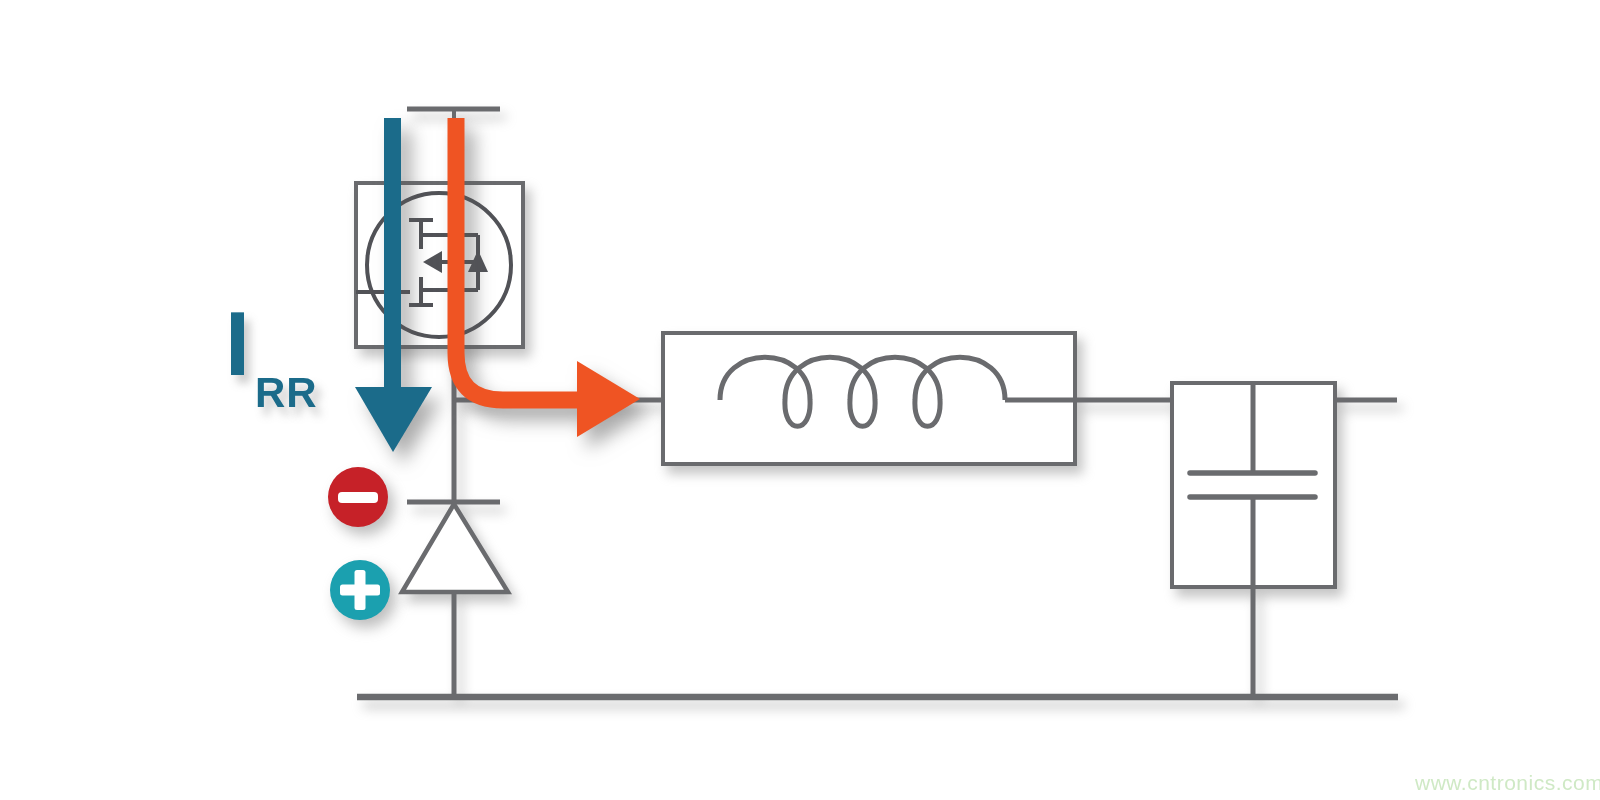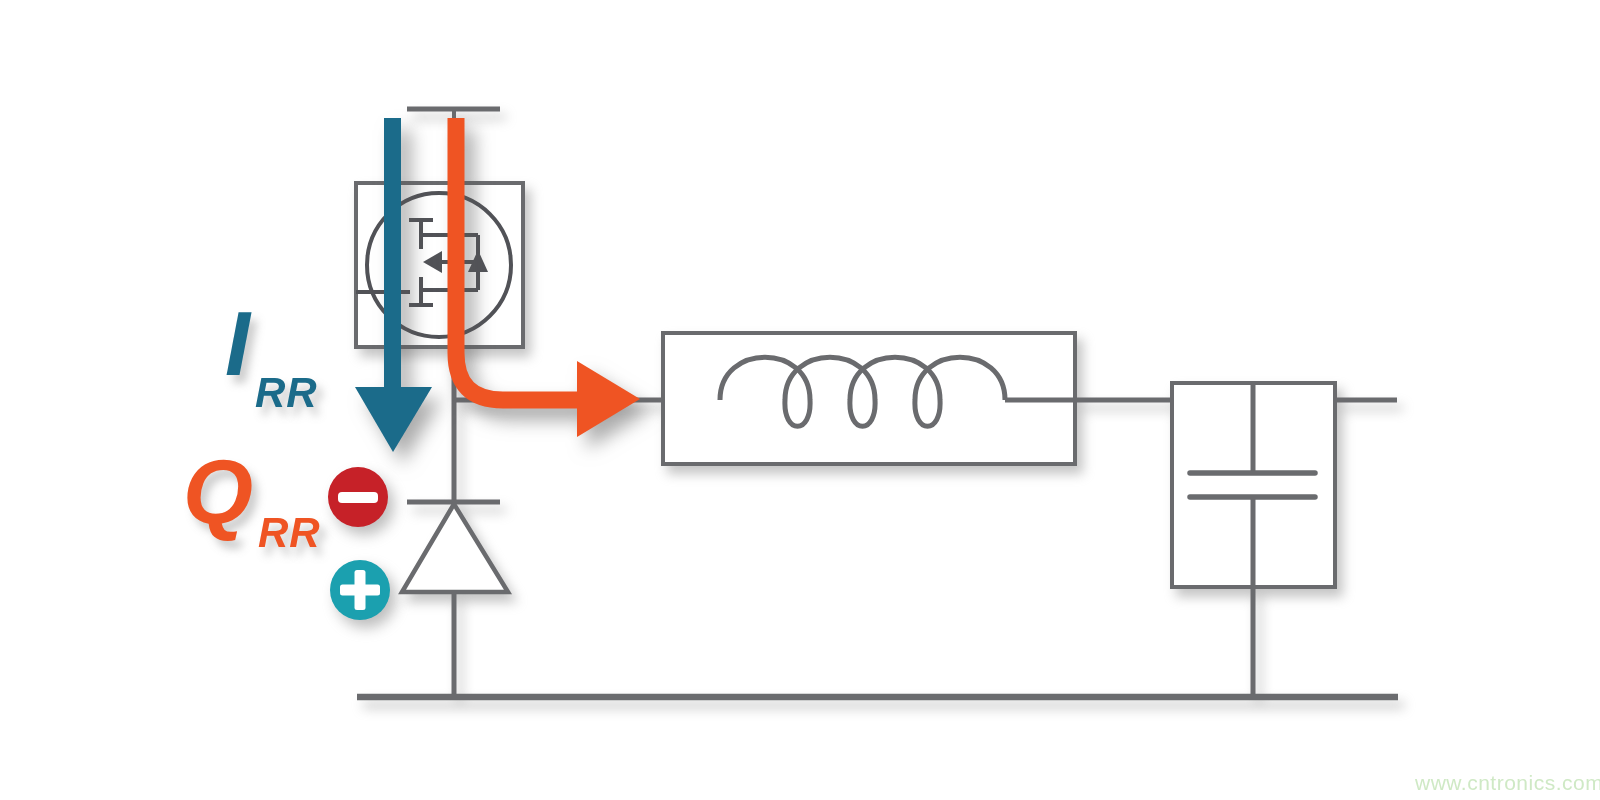--- a/index.html
+++ b/index.html
@@ -24,21 +24,20 @@
   .shadow-gray{filter:drop-shadow(6px 8px 6px rgba(110,110,110,0.40));}
   .shadow-color{filter:drop-shadow(10px 12px 9px rgba(90,90,90,0.50));}
   .shadow-badge{filter:drop-shadow(6px 8px 7px rgba(110,110,110,0.45));}
   .label{
     position:absolute;
     line-height:1;
     font-weight:700;
     font-size:90px;
     white-space:nowrap;
     text-shadow:6px 8px 8px rgba(110,110,110,0.35);
-    font-style:italic;
   }
   .label .sub{
     font-size:42px;
     letter-spacing:1px;
     margin-left:5px;
   }
   .label-irr{left:225px;top:299px;color:var(--teal);}
   .label-irr .sub{vertical-align:-32px;}
   .label-qrr{left:183px;top:447px;color:var(--orange);}
   .label-qrr .sub{vertical-align:-24px;}
@@ -129,19 +128,16 @@
         <rect x="340" y="584.5" width="40" height="11" rx="2.5" fill="#ffffff"></rect>
         <rect x="354.5" y="570" width="11" height="40" rx="2.5" fill="#ffffff"></rect>
       </g>
     </g>
   </svg>
 
   <div class="label label-irr">
     <span>I</span><span class="sub">RR</span>
   </div>
 
-  <div class="label label-qrr">
-    <span>Q</span><span class="sub">RR</span>
-  </div>
 
   <div class="watermark">www.cntronics.com</div>
 
 </div>
 
 </body></html>

